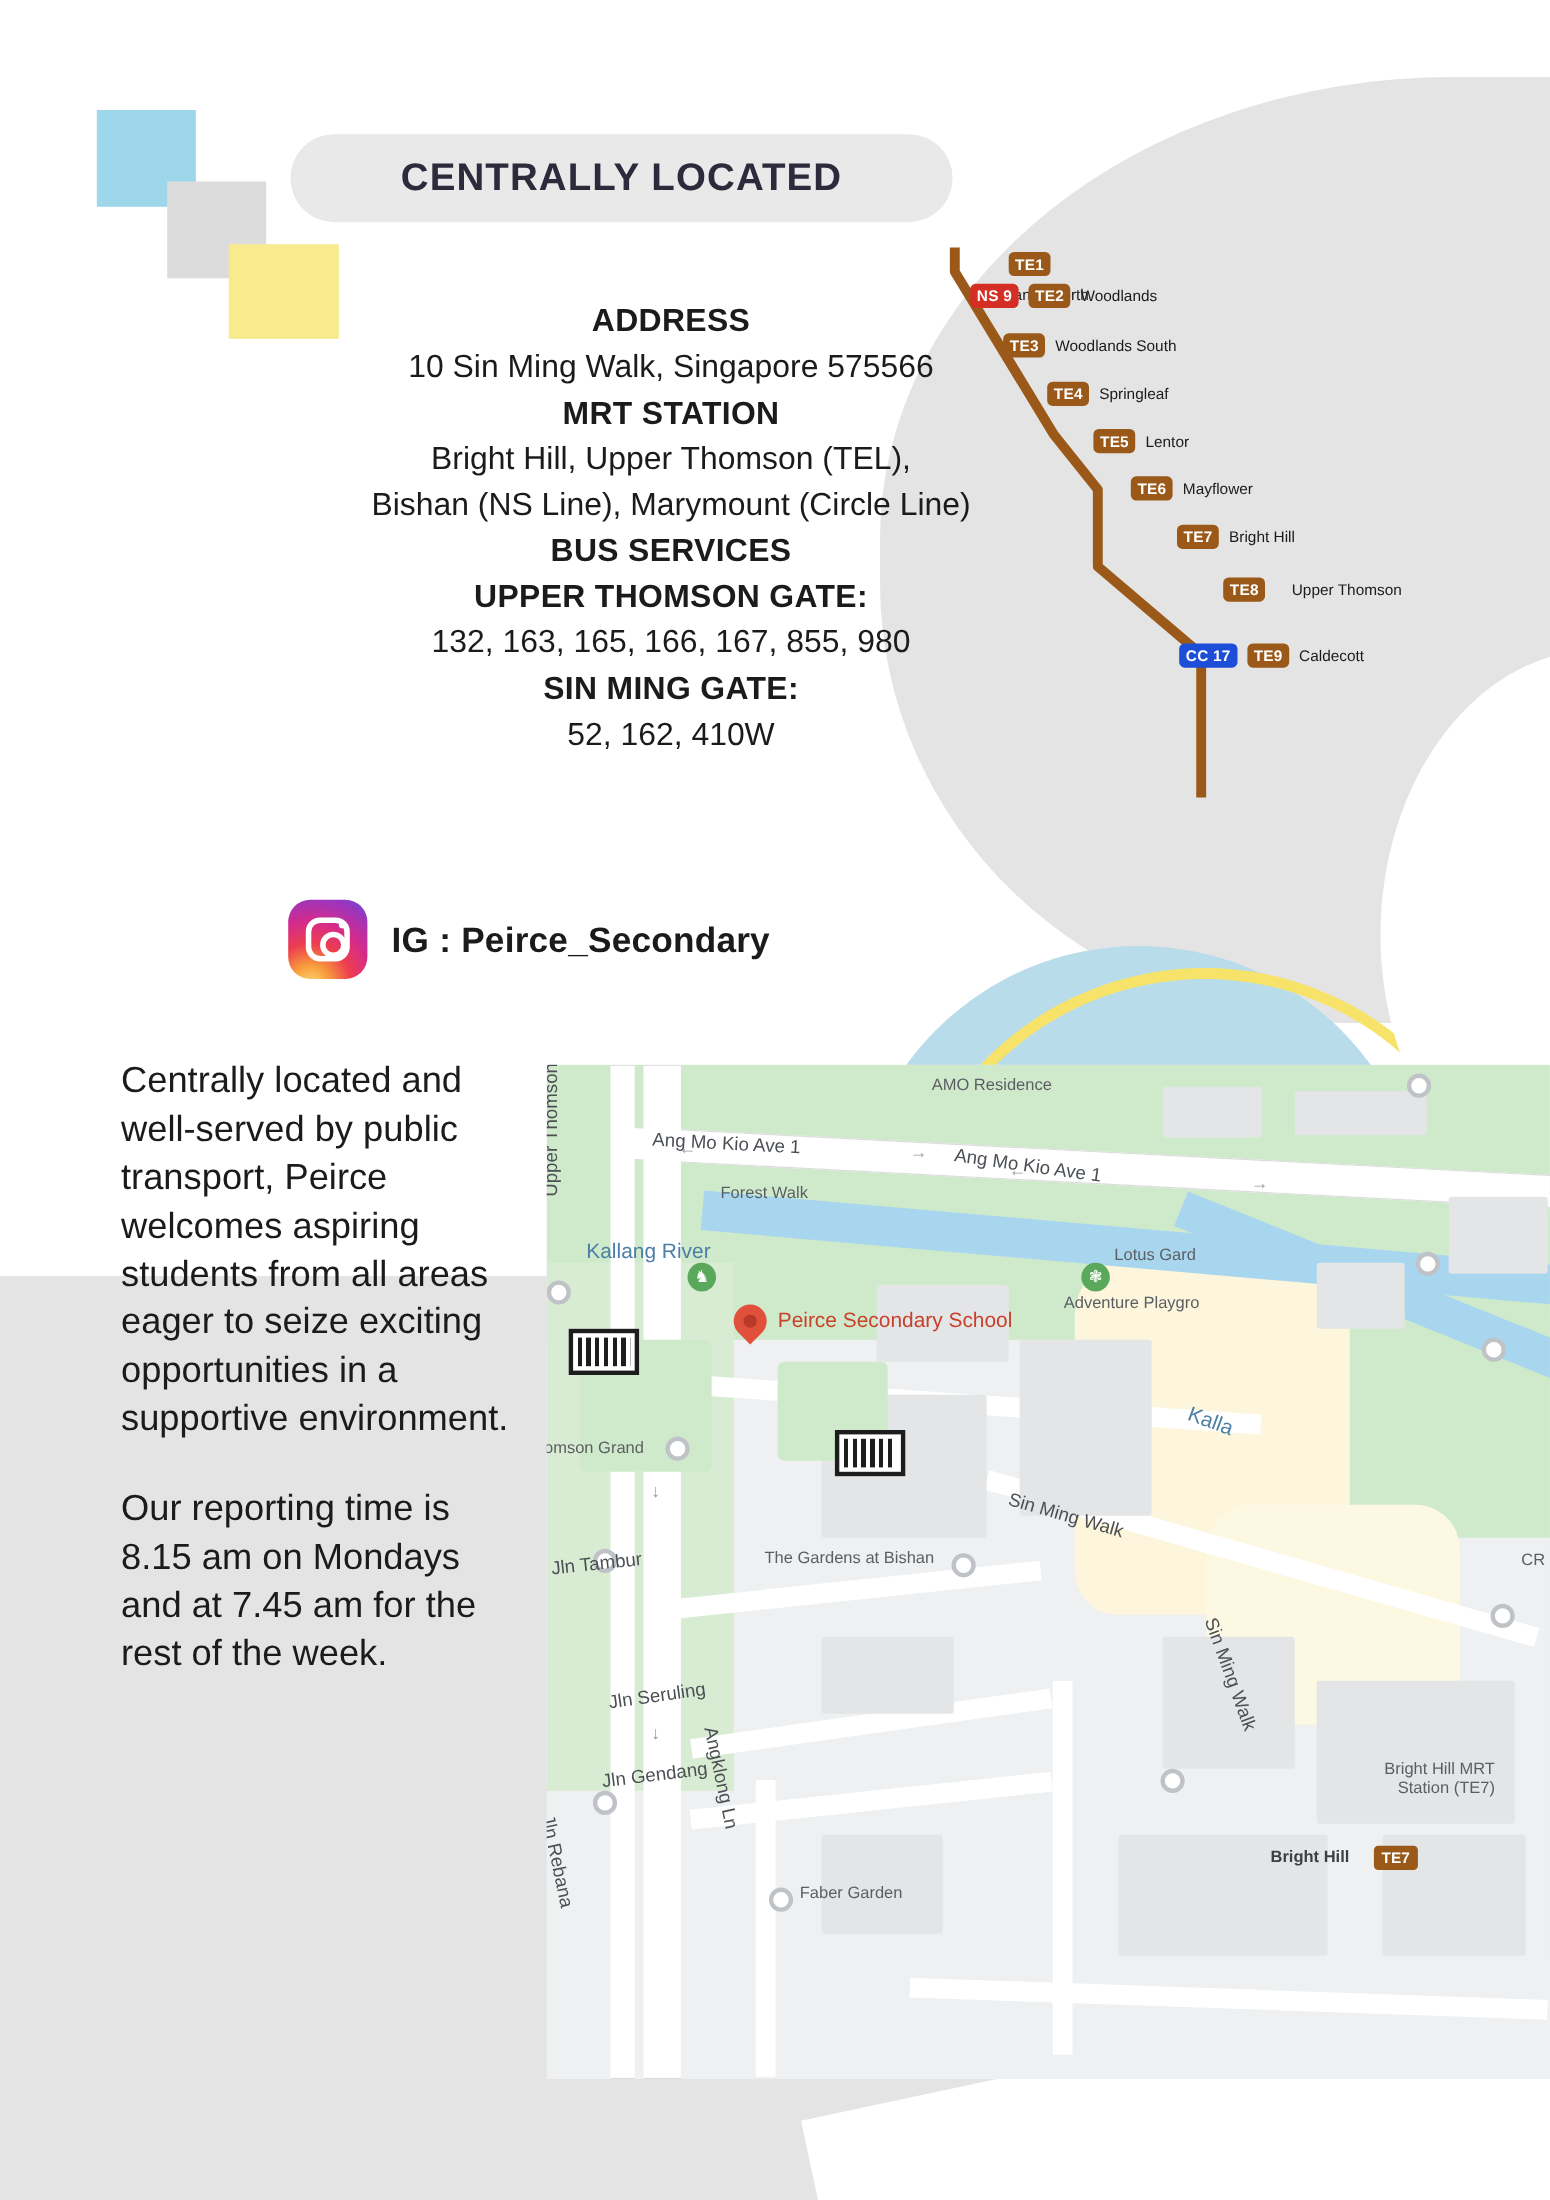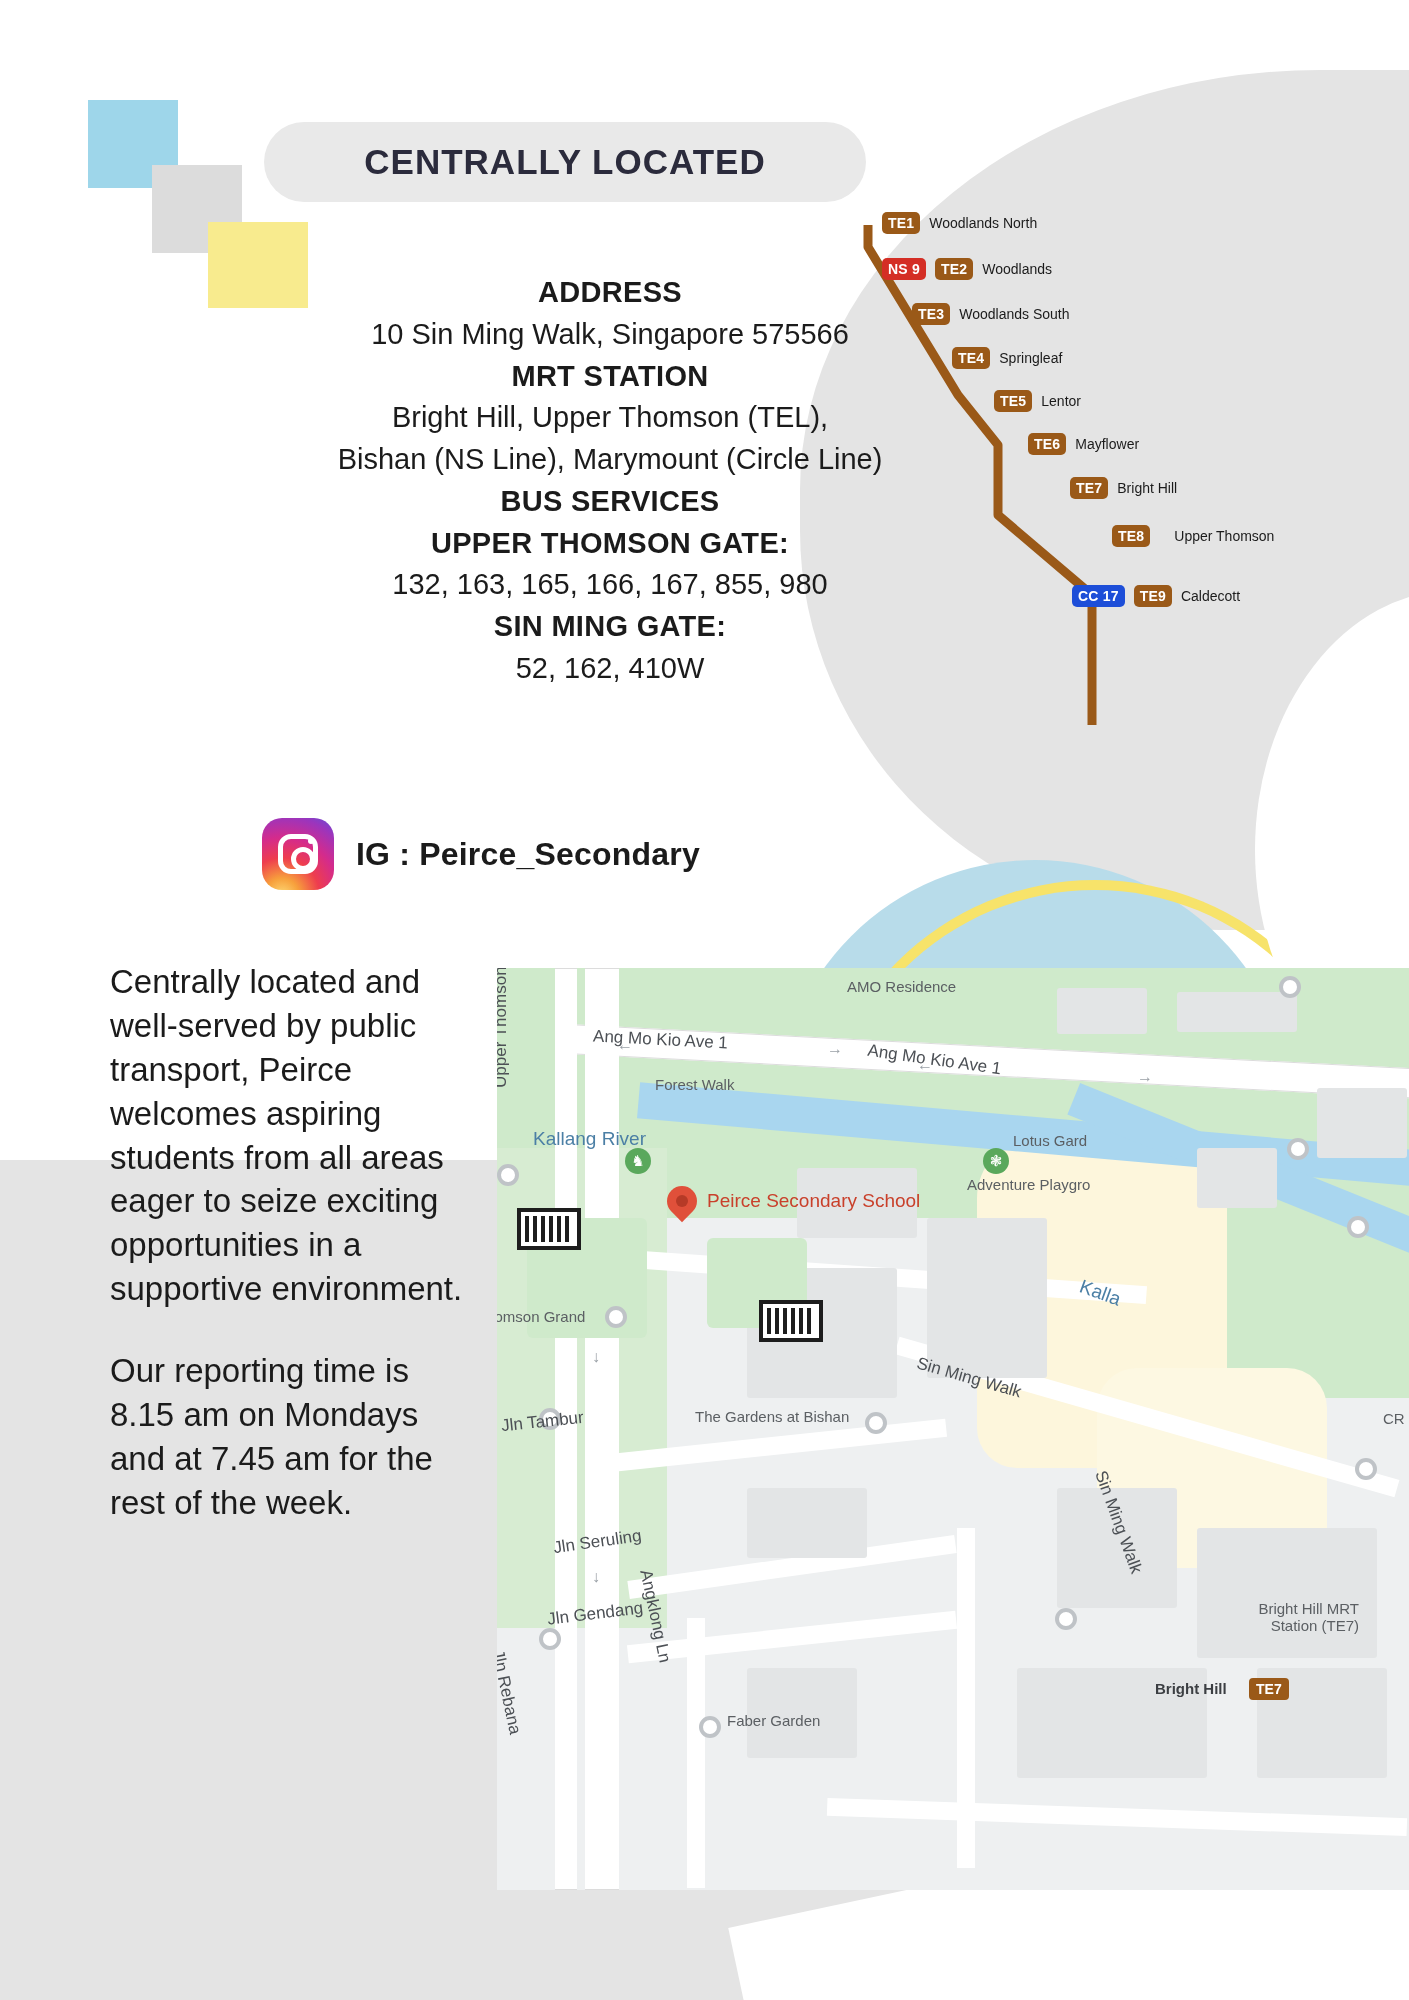--- a/index.html
+++ b/index.html
@@ -371,21 +371,21 @@
     <div class="ig-icon">
         <div class="ring"></div>
       </div>
     <div class="ig-text">IG : Peirce_Secondary</div>
   </div>
 
   <div class="mrt" id="mrt-diagram">
     <svg width="560" height="580" viewBox="0 0 560 580">
       <polyline points="38,30 38,52 128,200 168,250 168,320 262,400 262,530" fill="none" stroke="#9a5918" stroke-width="9" stroke-linejoin="round"></polyline>
     </svg>
-  <div class="mrt-stop" style="left: 52px; top: 17px;">
+  <div class="mrt-stop" style="left: 52px; top: 34px; flex-direction: column;">
         <span class="code te">TE1</span>
         <span class="stop-name">Woodlands North</span>
       </div>
       <div class="mrt-stop" style="left: 52px; top: 63px;">
         <span class="code ns">NS 9</span>
         <span class="code te">TE2</span>
         <span class="stop-name">Woodlands</span>
       </div>
       <div class="mrt-stop" style="left: 82px; top: 108px;">
         <span class="code te">TE3</span>

